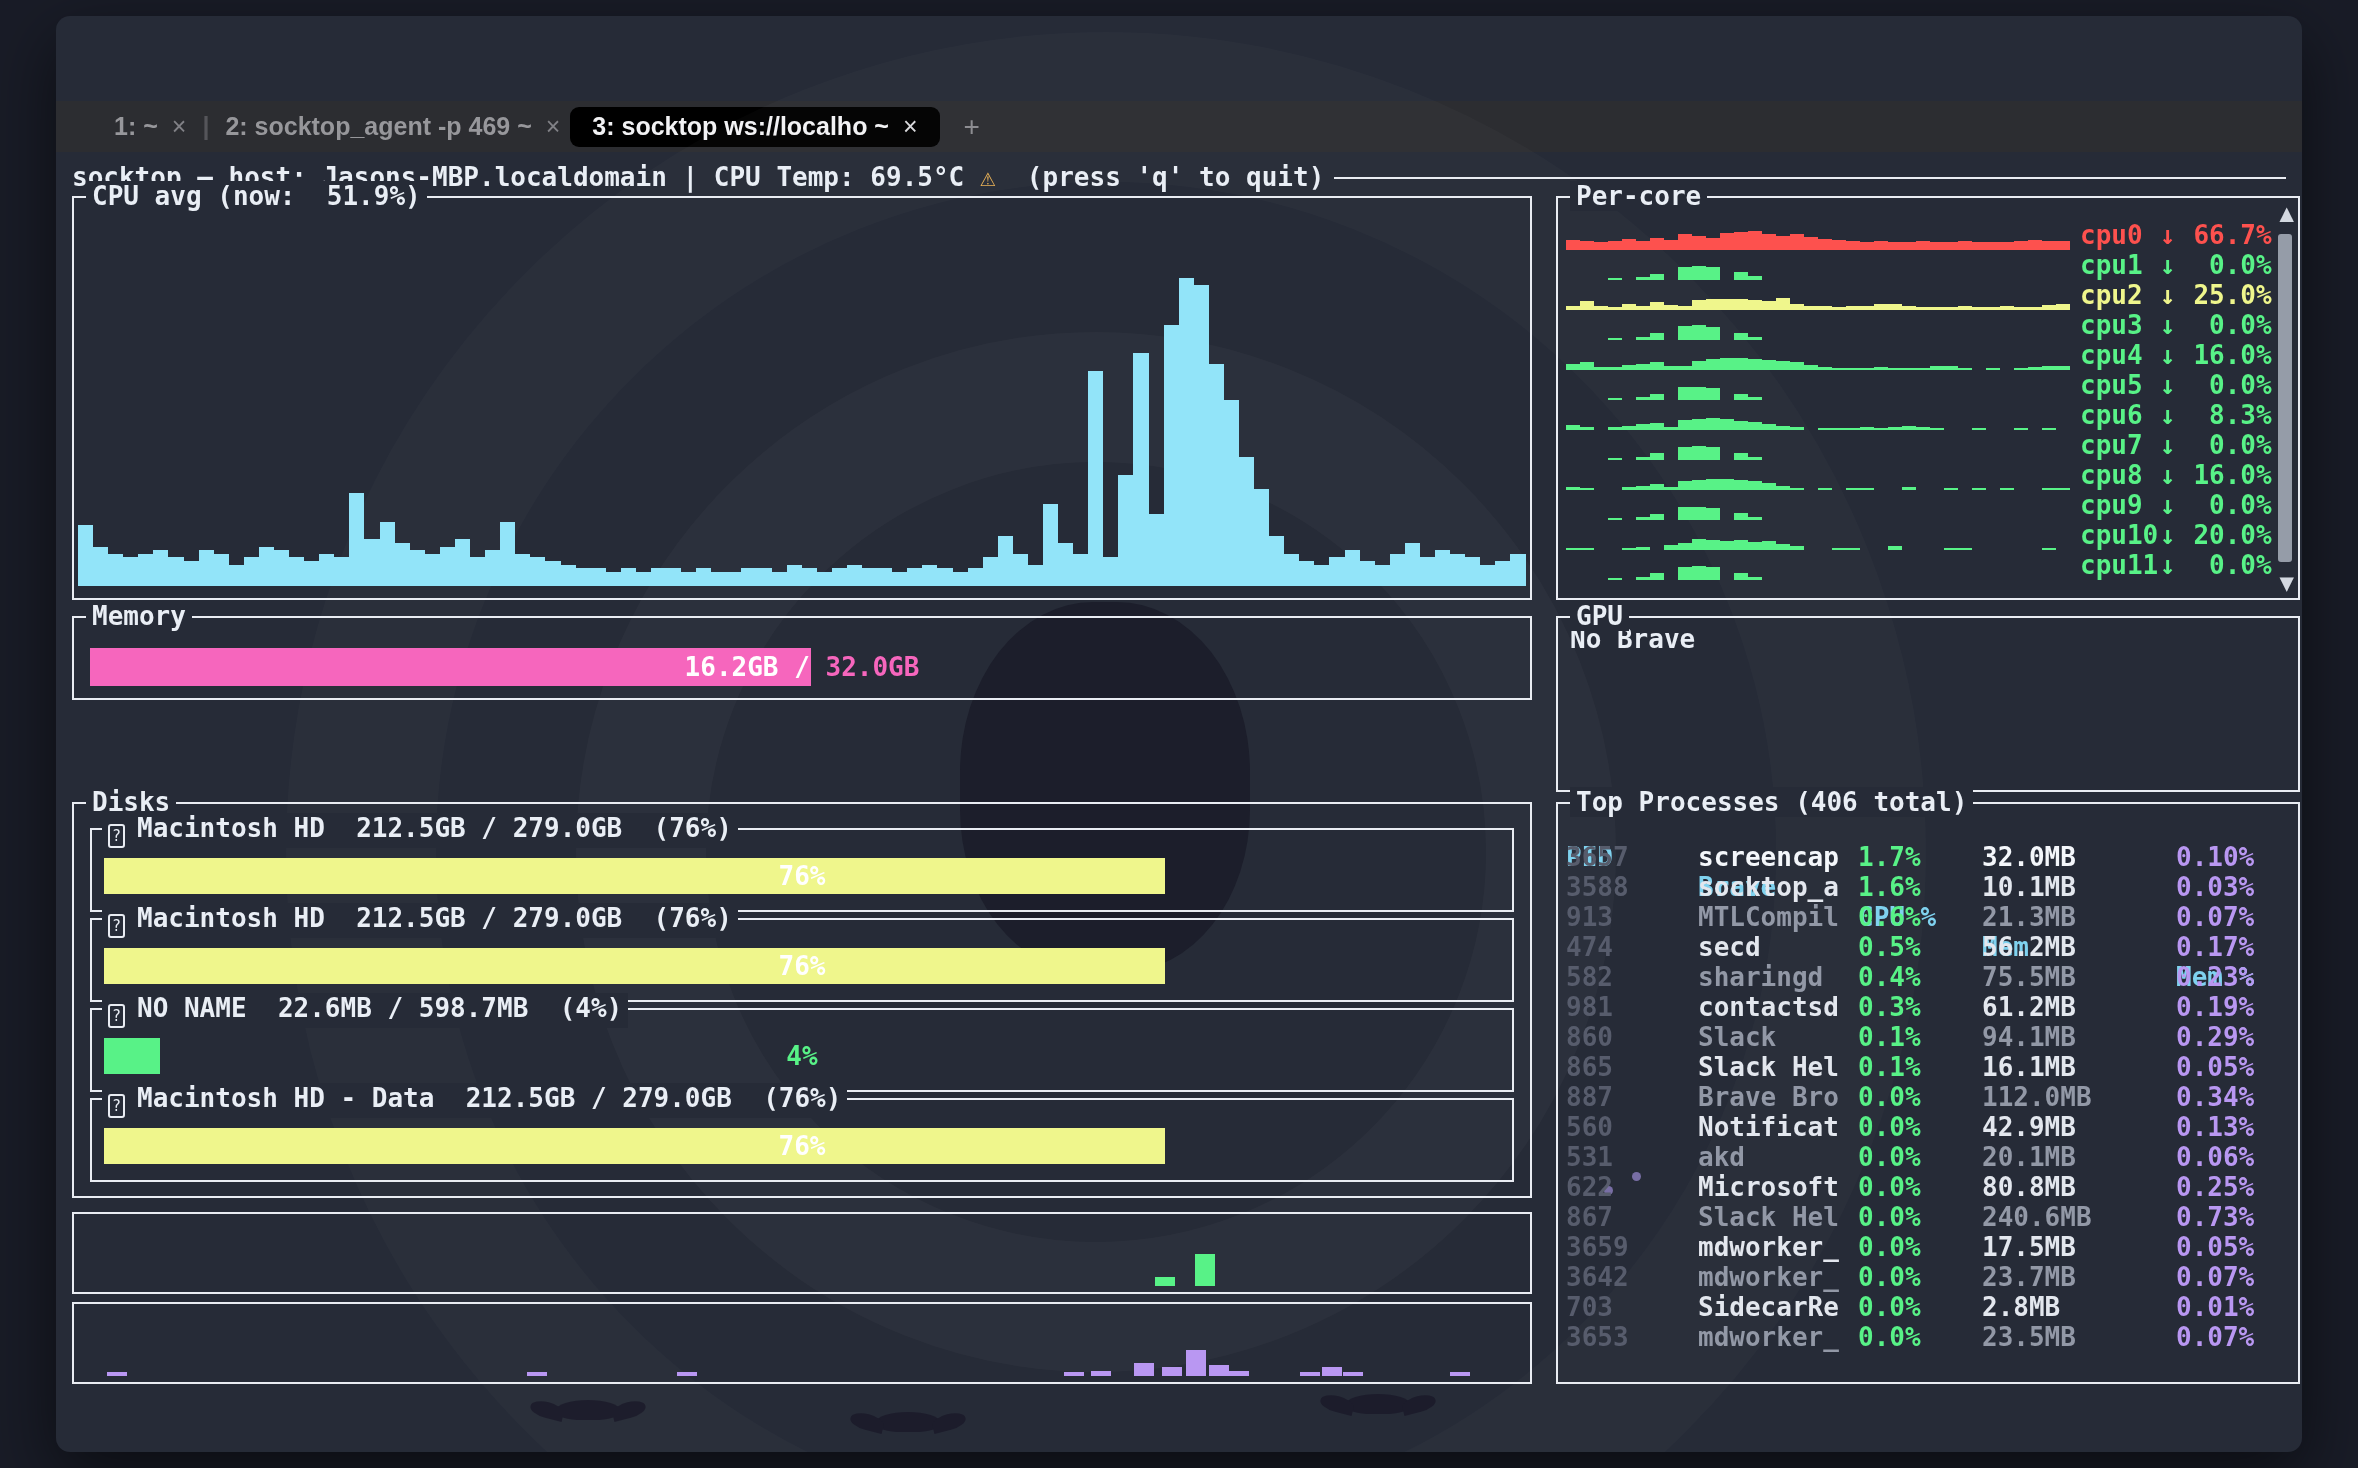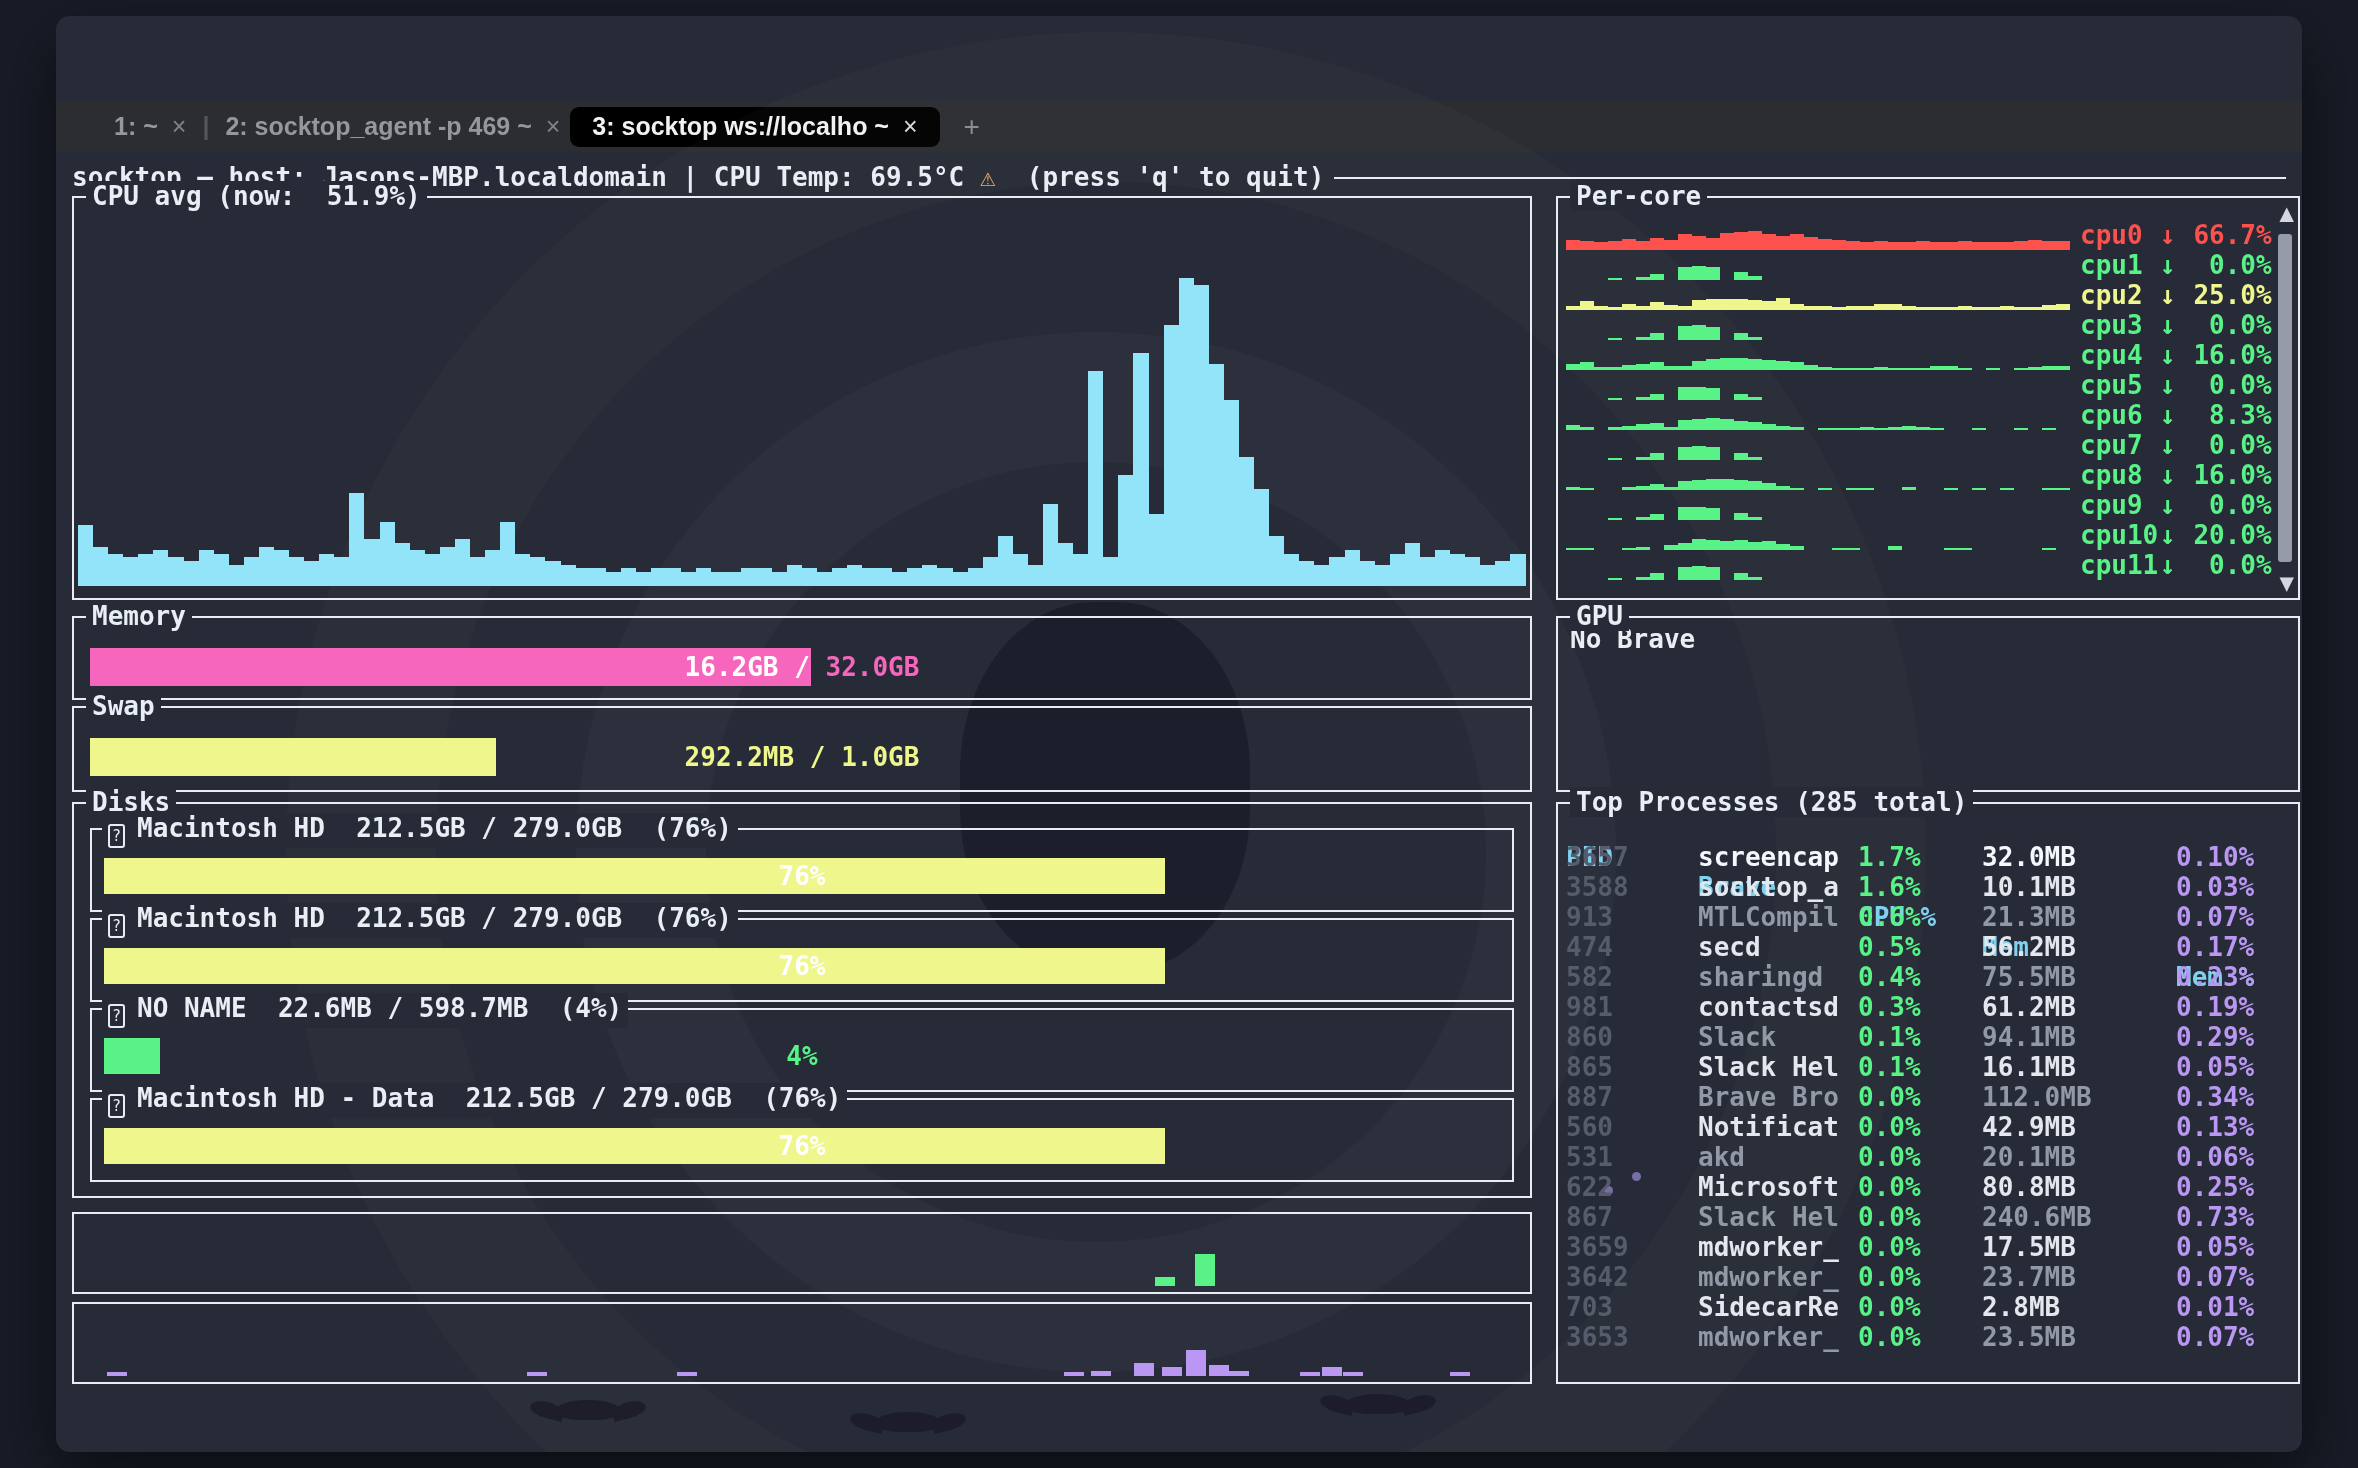--- a/index.html
+++ b/index.html
@@ -147,29 +147,20 @@
       <div class="gauge">
         <div class="gfill" id="mem-fill" style="background: var(--pink); width: 50.6%;"></div>
         <div class="glabel">
           <span style="color:#ffffff">16.2GB / </span>
           <span style="color:var(--pink)">32.0GB</span>
         </div>
       </div>
     </div>
 
     
-    <div class="panelbox" style="left:16px;top:554px;width:1460px;height:86px">
-      <span class="ptitle">Swap</span>
-      <div class="gauge">
-        <div class="gfill" id="swap-fill" style="background: var(--yellow); width: 28.5%;"></div>
-        <div class="glabel">
-          <span style="color:var(--yellow)">292.2MB / 1.0GB</span>
-        </div>
-      </div>
-    </div>
 
     
     <div class="panelbox" style="left:1500px;top:464px;width:744px;height:176px">
       <span class="ptitle">GPU</span>
       <div style="position:absolute;left:12px;top:6px">No Brave</div>
     </div>
 
     
     <div class="panelbox" style="left:16px;top:650px;width:1460px;height:396px">
       <span class="ptitle">Disks</span>
@@ -181,21 +172,21 @@
       <div class="netchart" id="dl-bars"><div class="netbar" style="left: 74.8%; height: 20%; background: var(--green);"></div><div class="netbar" style="left: 77.6%; height: 72%; background: var(--green);"></div></div>
     </div>
 
     
     <div class="panelbox" style="left:16px;top:1150px;width:1460px;height:82px">
       <div class="netchart" id="ul-bars"><div class="netbar" style="left: 1.2%; height: 9%; background: var(--purple);"></div><div class="netbar" style="left: 30.7%; height: 9%; background: var(--purple);"></div><div class="netbar" style="left: 41.2%; height: 9%; background: var(--purple);"></div><div class="netbar" style="left: 68.4%; height: 9%; background: var(--purple);"></div><div class="netbar" style="left: 70.3%; height: 12%; background: var(--purple);"></div><div class="netbar" style="left: 73.3%; height: 30%; background: var(--purple);"></div><div class="netbar" style="left: 75.3%; height: 20%; background: var(--purple);"></div><div class="netbar" style="left: 77%; height: 58%; background: var(--purple);"></div><div class="netbar" style="left: 78.6%; height: 24%; background: var(--purple);"></div><div class="netbar" style="left: 80%; height: 12%; background: var(--purple);"></div><div class="netbar" style="left: 85%; height: 9%; background: var(--purple);"></div><div class="netbar" style="left: 86.5%; height: 20%; background: var(--purple);"></div><div class="netbar" style="left: 88%; height: 9%; background: var(--purple);"></div><div class="netbar" style="left: 95.5%; height: 9%; background: var(--purple);"></div></div>
     </div>
 
     
     <div class="panelbox" style="left:1500px;top:650px;width:744px;height:582px">
-      <span class="ptitle">Top Processes (285 total)</span>
+      <span class="ptitle">Top Processes (406 total)</span>
       <div class="prow thead" style="top:8px">
         <span class="col1">PID</span>
         <span class="col2">Brave</span>
         <span class="col3">CPU %</span>
         <span class="col4">Mem</span>
         <span class="col5">Mem %</span>
       </div>
       <div id="proc-rows"><div class="prow boldrow" style="top: 38px;"><span class="col1 c-pid">3657</span><span class="col2 ">screencap</span><span class="col3 c-cpu">1.7%</span><span class="col4 ">32.0MB</span><span class="col5 c-mempct">0.10%</span></div><div class="prow" style="top: 68px;"><span class="col1 c-pid">3588</span><span class="col2 c-br">socktop_a</span><span class="col3 c-cpu">1.6%</span><span class="col4 c-br">10.1MB</span><span class="col5 c-mempct">0.03%</span></div><div class="prow" style="top: 98px;"><span class="col1 c-pid">913</span><span class="col2 c-dim">MTLCompil</span><span class="col3 c-cpu">0.6%</span><span class="col4 c-dim">21.3MB</span><span class="col5 c-mempct">0.07%</span></div><div class="prow" style="top: 128px;"><span class="col1 c-pid">474</span><span class="col2 c-br">secd</span><span class="col3 c-cpu">0.5%</span><span class="col4 c-br">56.2MB</span><span class="col5 c-mempct">0.17%</span></div><div class="prow" style="top: 158px;"><span class="col1 c-pid">582</span><span class="col2 c-dim">sharingd</span><span class="col3 c-cpu">0.4%</span><span class="col4 c-dim">75.5MB</span><span class="col5 c-mempct">0.23%</span></div><div class="prow" style="top: 188px;"><span class="col1 c-pid">981</span><span class="col2 c-br">contactsd</span><span class="col3 c-cpu">0.3%</span><span class="col4 c-br">61.2MB</span><span class="col5 c-mempct">0.19%</span></div><div class="prow" style="top: 218px;"><span class="col1 c-pid">860</span><span class="col2 c-dim">Slack</span><span class="col3 c-cpu">0.1%</span><span class="col4 c-dim">94.1MB</span><span class="col5 c-mempct">0.29%</span></div><div class="prow" style="top: 248px;"><span class="col1 c-pid">865</span><span class="col2 c-br">Slack Hel</span><span class="col3 c-cpu">0.1%</span><span class="col4 c-br">16.1MB</span><span class="col5 c-mempct">0.05%</span></div><div class="prow" style="top: 278px;"><span class="col1 c-pid">887</span><span class="col2 c-dim">Brave Bro</span><span class="col3 c-cpu">0.0%</span><span class="col4 c-dim">112.0MB</span><span class="col5 c-mempct">0.34%</span></div><div class="prow" style="top: 308px;"><span class="col1 c-pid">560</span><span class="col2 c-br">Notificat</span><span class="col3 c-cpu">0.0%</span><span class="col4 c-br">42.9MB</span><span class="col5 c-mempct">0.13%</span></div><div class="prow" style="top: 338px;"><span class="col1 c-pid">531</span><span class="col2 c-dim">akd</span><span class="col3 c-cpu">0.0%</span><span class="col4 c-dim">20.1MB</span><span class="col5 c-mempct">0.06%</span></div><div class="prow" style="top: 368px;"><span class="col1 c-pid">622</span><span class="col2 c-br">Microsoft</span><span class="col3 c-cpu">0.0%</span><span class="col4 c-br">80.8MB</span><span class="col5 c-mempct">0.25%</span></div><div class="prow" style="top: 398px;"><span class="col1 c-pid">867</span><span class="col2 c-dim">Slack Hel</span><span class="col3 c-cpu">0.0%</span><span class="col4 c-dim">240.6MB</span><span class="col5 c-mempct">0.73%</span></div><div class="prow" style="top: 428px;"><span class="col1 c-pid">3659</span><span class="col2 c-br">mdworker_</span><span class="col3 c-cpu">0.0%</span><span class="col4 c-br">17.5MB</span><span class="col5 c-mempct">0.05%</span></div><div class="prow" style="top: 458px;"><span class="col1 c-pid">3642</span><span class="col2 c-dim">mdworker_</span><span class="col3 c-cpu">0.0%</span><span class="col4 c-dim">23.7MB</span><span class="col5 c-mempct">0.07%</span></div><div class="prow" style="top: 488px;"><span class="col1 c-pid">703</span><span class="col2 c-br">SidecarRe</span><span class="col3 c-cpu">0.0%</span><span class="col4 c-br">2.8MB</span><span class="col5 c-mempct">0.01%</span></div><div class="prow" style="top: 518px;"><span class="col1 c-pid">3653</span><span class="col2 c-dim">mdworker_</span><span class="col3 c-cpu">0.0%</span><span class="col4 c-dim">23.5MB</span><span class="col5 c-mempct">0.07%</span></div></div>
     </div>
 

